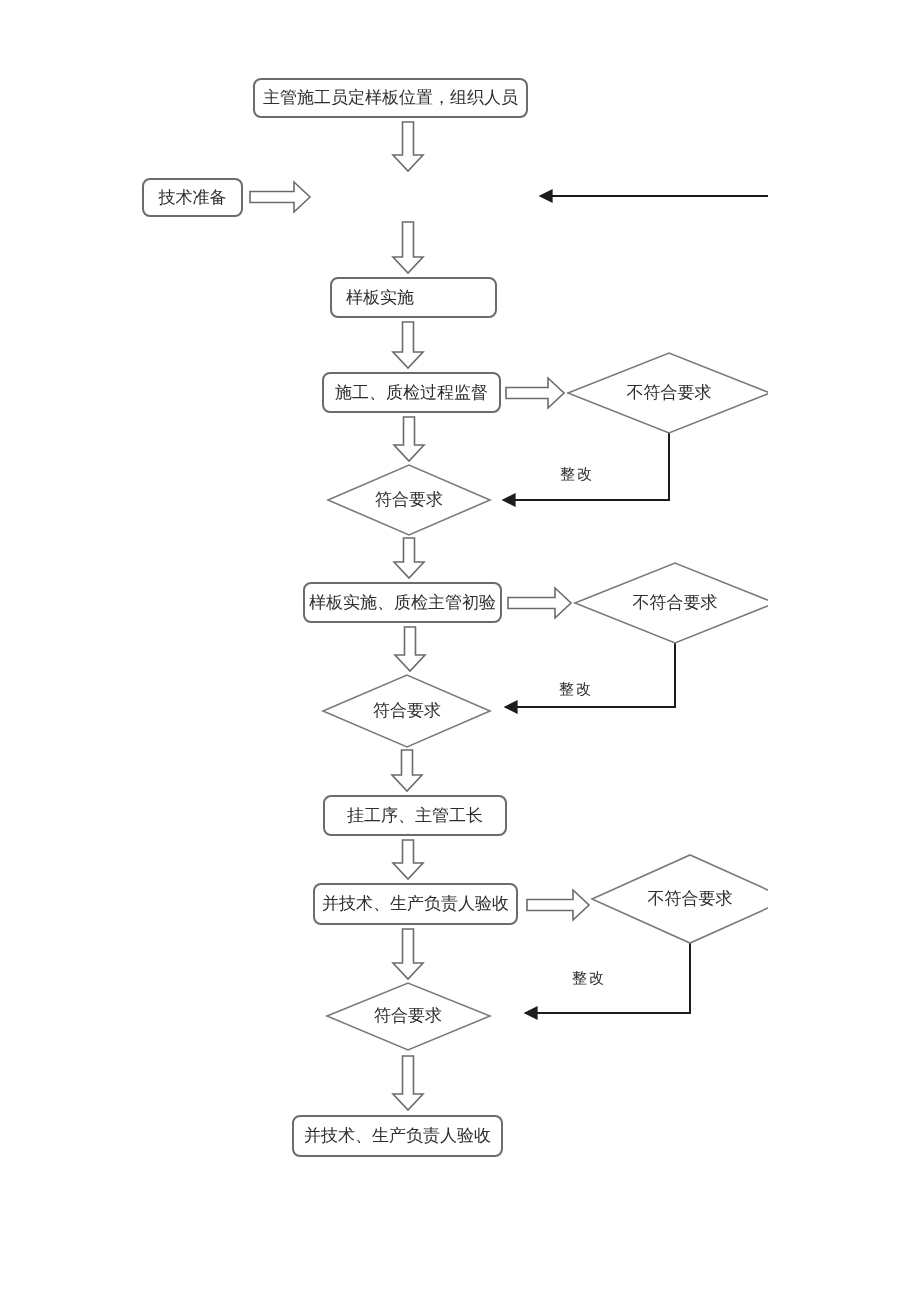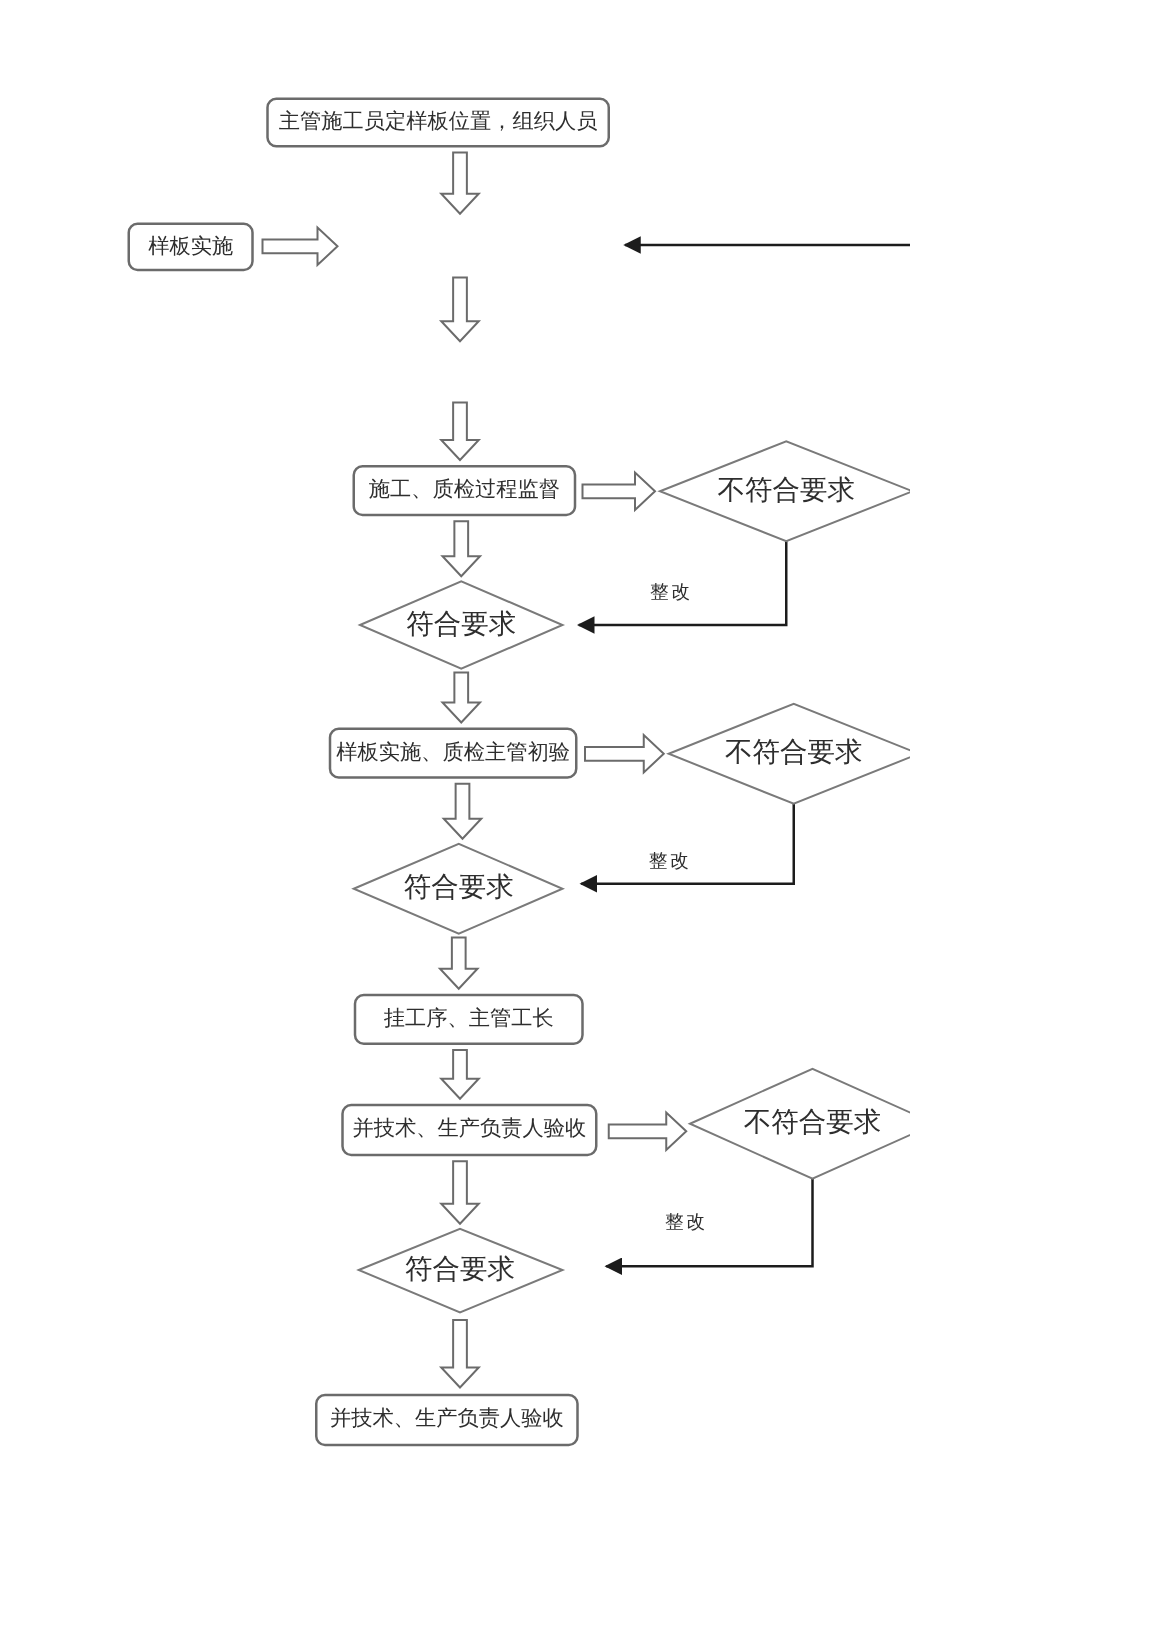--- a/index.html
+++ b/index.html
@@ -1,31 +1,32 @@
 <!DOCTYPE html>
 <html><head>
 <meta charset="utf-8">
 <style>
   html,body{margin:0;padding:0;background:#ffffff;}
   .page{
     position:relative;width:728px;height:1301px;background:#ffffff;
     font-family:"DejaVu Serif","Liberation Serif",serif;color:#2e2e2e;
     overflow:hidden;
+    margin-left:40px;
   }
   .layer{position:absolute;left:0;top:0;}
   .node{
     position:absolute;box-sizing:border-box;
     border:2px solid #6b6b6b;border-radius:8px;background:#ffffff;
     display:flex;align-items:center;justify-content:center;
     font-size:17px;line-height:1.15;text-align:center;white-space:nowrap;
   }
   .node.align-left{justify-content:flex-start;padding-left:14px;}
   .dlabel{
     position:absolute;transform:translate(-50%,-50%);
-    font-size:22px;white-space:nowrap;
+    font-size:17px;white-space:nowrap;
   }
   .elabel{
     position:absolute;transform:translate(-50%,-50%);
     font-size:15px;white-space:nowrap;letter-spacing:2px;
   }
 </style>
 </head>
 <body>
 
 <div class="page">
@@ -68,23 +69,24 @@
       <polygon points="288,500 369,465 450,500 369,535"></polygon>
       <polygon points="535,603 635,563 735,603 635,643"></polygon>
       <polygon points="283,711 367,675 450,711 367,747"></polygon>
       <polygon points="552,899 650,855 748,899 650,943"></polygon>
       <polygon points="287,1016 368,983 450,1016 368,1050"></polygon>
     </g>
   </svg>
 
   <div class="node" style="left:213px;top:78px;width:275px;height:40px;">主管施工员定样板位置，组织人员</div>
 
-  <div class="node" style="left:102px;top:178px;width:101px;height:39px;">样板实施</div>
+  <div class="node" style="left:102px;top:178px;width:101px;height:39px;">技术准备</div>
 
 
+  <div class="node align-left" style="left:290px;top:277px;width:167px;height:41px;">样板实施</div>
 
   <div class="node" style="left:282px;top:372px;width:179px;height:41px;text-align:right;">施工、质检过程监督</div>
 
   <div class="node" style="left:263px;top:582px;width:199px;height:41px;">样板实施、质检主管初验</div>
 
   <div class="node" style="left:283px;top:795px;width:184px;height:41px;">挂工序、主管工长</div>
 
   <div class="node" style="left:273px;top:883px;width:205px;height:42px;">并技术、生产负责人验收</div>
 
   <div class="node" style="left:252px;top:1115px;width:211px;height:42px;">并技术、生产负责人验收</div>

